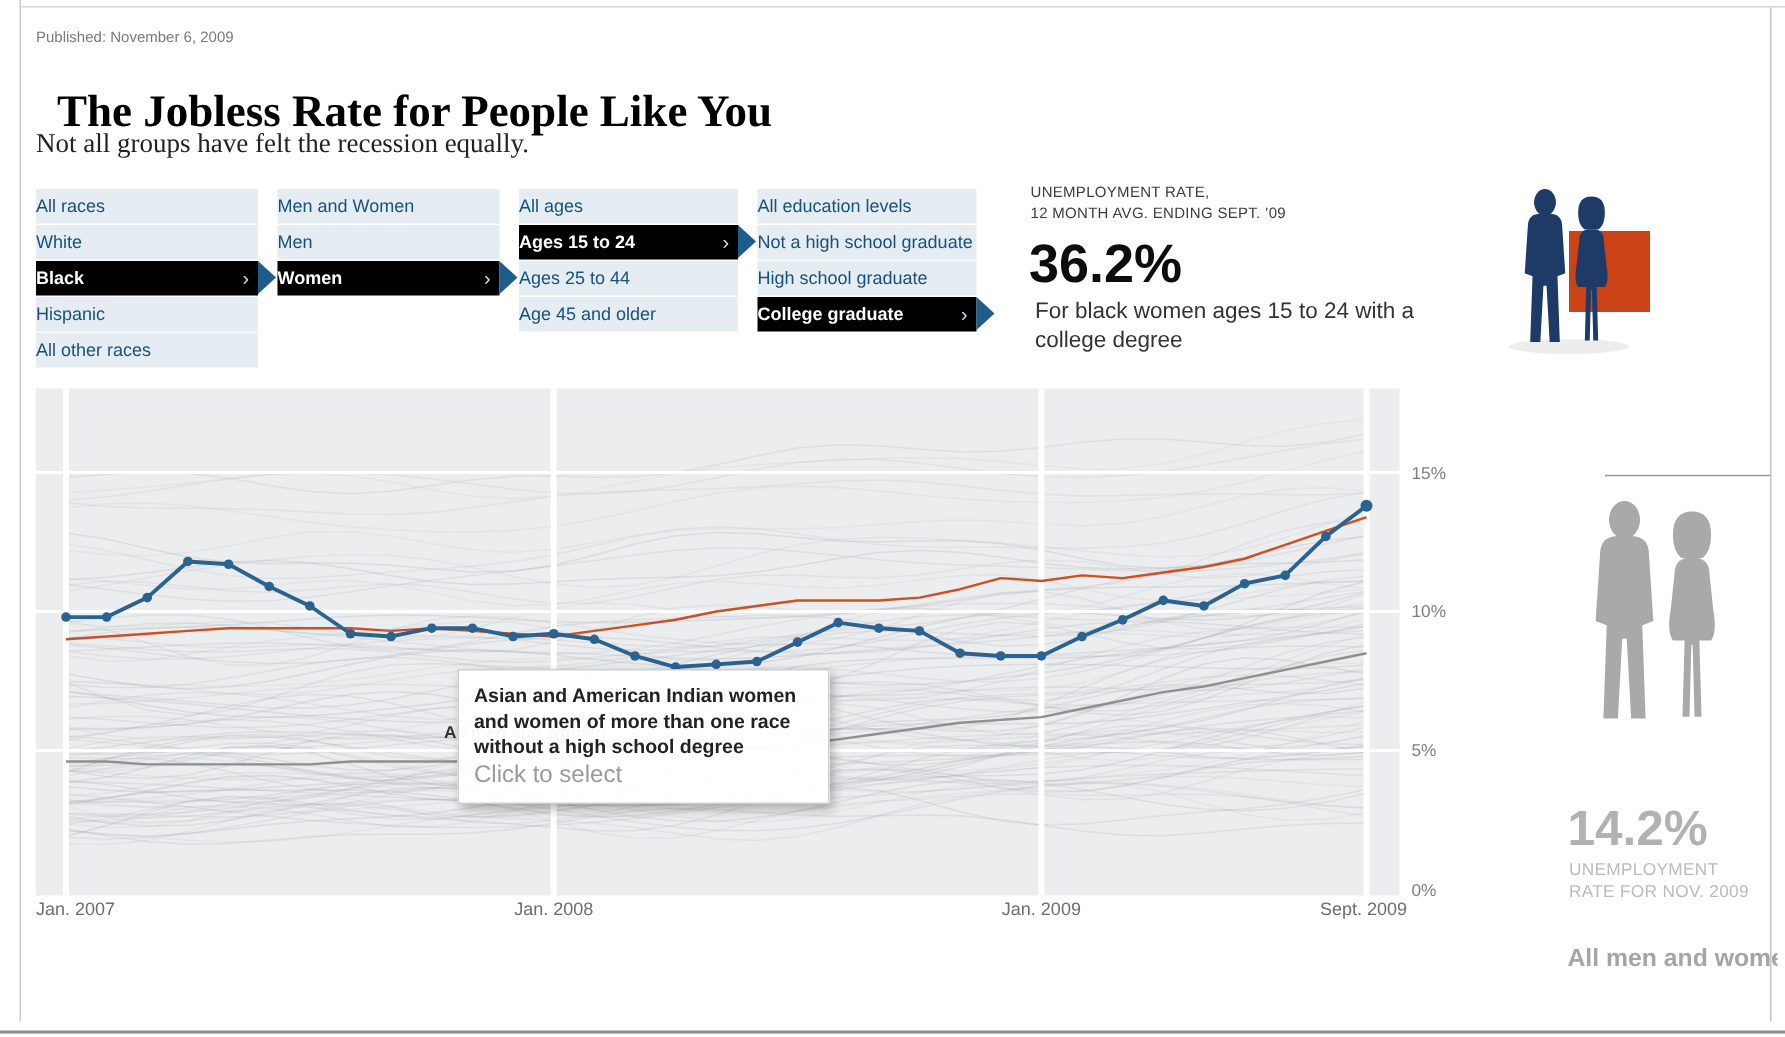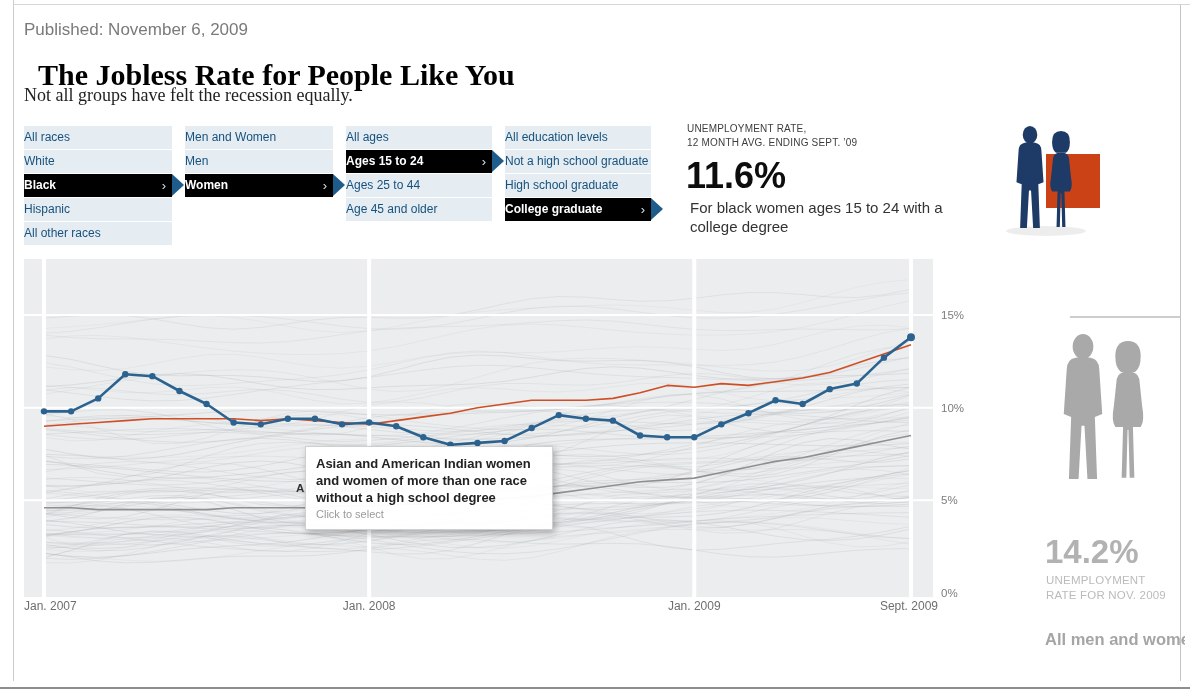--- a/index.html
+++ b/index.html
@@ -1,38 +1,38 @@
 <!DOCTYPE html>
 <html><head>
 <meta charset="utf-8">
 <style>
   html,body{margin:0;padding:0;background:#fff;}
   .page{position:relative;width:1190px;height:691px;background:#fff;overflow:hidden;
         font-family:"Liberation Sans",sans-serif;}
   .abs{position:absolute;}
   .z2{z-index:2;}
   #chart-svg{position:absolute;left:0;top:0;z-index:1;}
-  .published{left:24px;top:20px;font-size:17px;color:#7a7a7a;}
+  .published{left:24px;top:20px;font-size:10px;color:#7a7a7a;}
   .title{left:22px;top:42px;font-family:"Liberation Serif",serif;font-size:30px;font-weight:700;color:#000;margin:16px;}
   .subtitle{left:24px;top:85px;font-family:"Liberation Serif",serif;font-size:18px;color:#222;}
   .menu{top:126px;}
   .menu-item{position:relative;height:23px;line-height:23px;margin-bottom:1px;background:#e5ecf2;
              color:#17527e;font-size:12px;cursor:pointer;}
   .menu-item.selected{background:#000000;color:#fff;font-weight:700;}
   .menu-item.selected::after{content:"";position:absolute;right:-12px;top:0;width:0;height:0;
              border-top:11.5px solid transparent;border-bottom:11.5px solid transparent;
              border-left:12px solid #1e5c8c;}
   .chev{position:absolute;right:6px;top:0;font-weight:400;color:#cfe0ec;font-size:13px;}
   .readout-label{left:687px;top:122px;font-size:10px;color:#3d3d3d;line-height:14px;letter-spacing:.2px;}
   .readout-value{left:686px;top:155px;font-size:36px;font-weight:700;color:#0d0d0d;}
   .readout-desc{left:690px;top:198px;width:278px;font-size:15px;color:#333;line-height:19px;}
   .tooltip{left:305px;top:446px;width:226px;background:rgba(255,255,255,.97);border:1px solid #cfcfcf;
            box-shadow:2px 3px 7px rgba(0,0,0,.28);padding:8px 10px 9px 10px;z-index:5;}
   .tt-title{font-size:13px;font-weight:700;color:#222;line-height:17px;}
-  .tt-action{font-size:11px;color:#9a9a9a;margin-top:2px;}
+  .tt-action{font-size:16px;color:#9a9a9a;margin-top:2px;}
   .side-rate{left:1045px;top:533px;font-size:33px;font-weight:700;color:#b2b2b2;}
   .side-rate-label{left:1046px;top:573px;font-size:11.5px;color:#bbb;line-height:15px;letter-spacing:.2px;}
   .side-group{left:1045px;top:630px;width:140px;overflow:hidden;white-space:nowrap;
               font-size:16.5px;font-weight:700;color:#a5a5a5;}
   .border-left{left:13px;top:0;width:1px;height:681px;background:#ccc;z-index:3;}
   .border-right{left:1180px;top:4px;width:1px;height:677px;background:#c4c4c4;z-index:3;}
   .border-top{left:13px;top:4px;width:1177px;height:1px;background:#d6d6d6;z-index:3;}
   .border-bottom{left:0;top:687px;width:1190px;height:2px;background:#8e8e8e;z-index:3;}
 </style>
 </head>
@@ -243,21 +243,21 @@
       <div class="menu-item">All education levels</div>
       <div class="menu-item">Not a high school graduate</div>
       <div class="menu-item">High school graduate</div>
       <div class="menu-item selected">College graduate<span class="chev">›</span></div>
     </div>
 
   <div class="abs z2 readout-label">
     <div>UNEMPLOYMENT RATE,</div>
     <div>12 MONTH AVG. ENDING SEPT. ’09</div>
   </div>
-  <div class="abs z2 readout-value">11.6%</div>
+  <div class="abs z2 readout-value">36.2%</div>
   <div class="abs z2 readout-desc">For black women ages 15 to 24 with a college degree</div>
 
   <div class="tooltip abs">
     <div class="tt-title">Asian and American Indian women and women of more than one race without a high school degree</div>
     <div class="tt-action">Click to select</div>
   </div>
 
   <div class="abs z2 side-rate">14.2%</div>
   <div class="abs z2 side-rate-label">
     <div>UNEMPLOYMENT</div>

